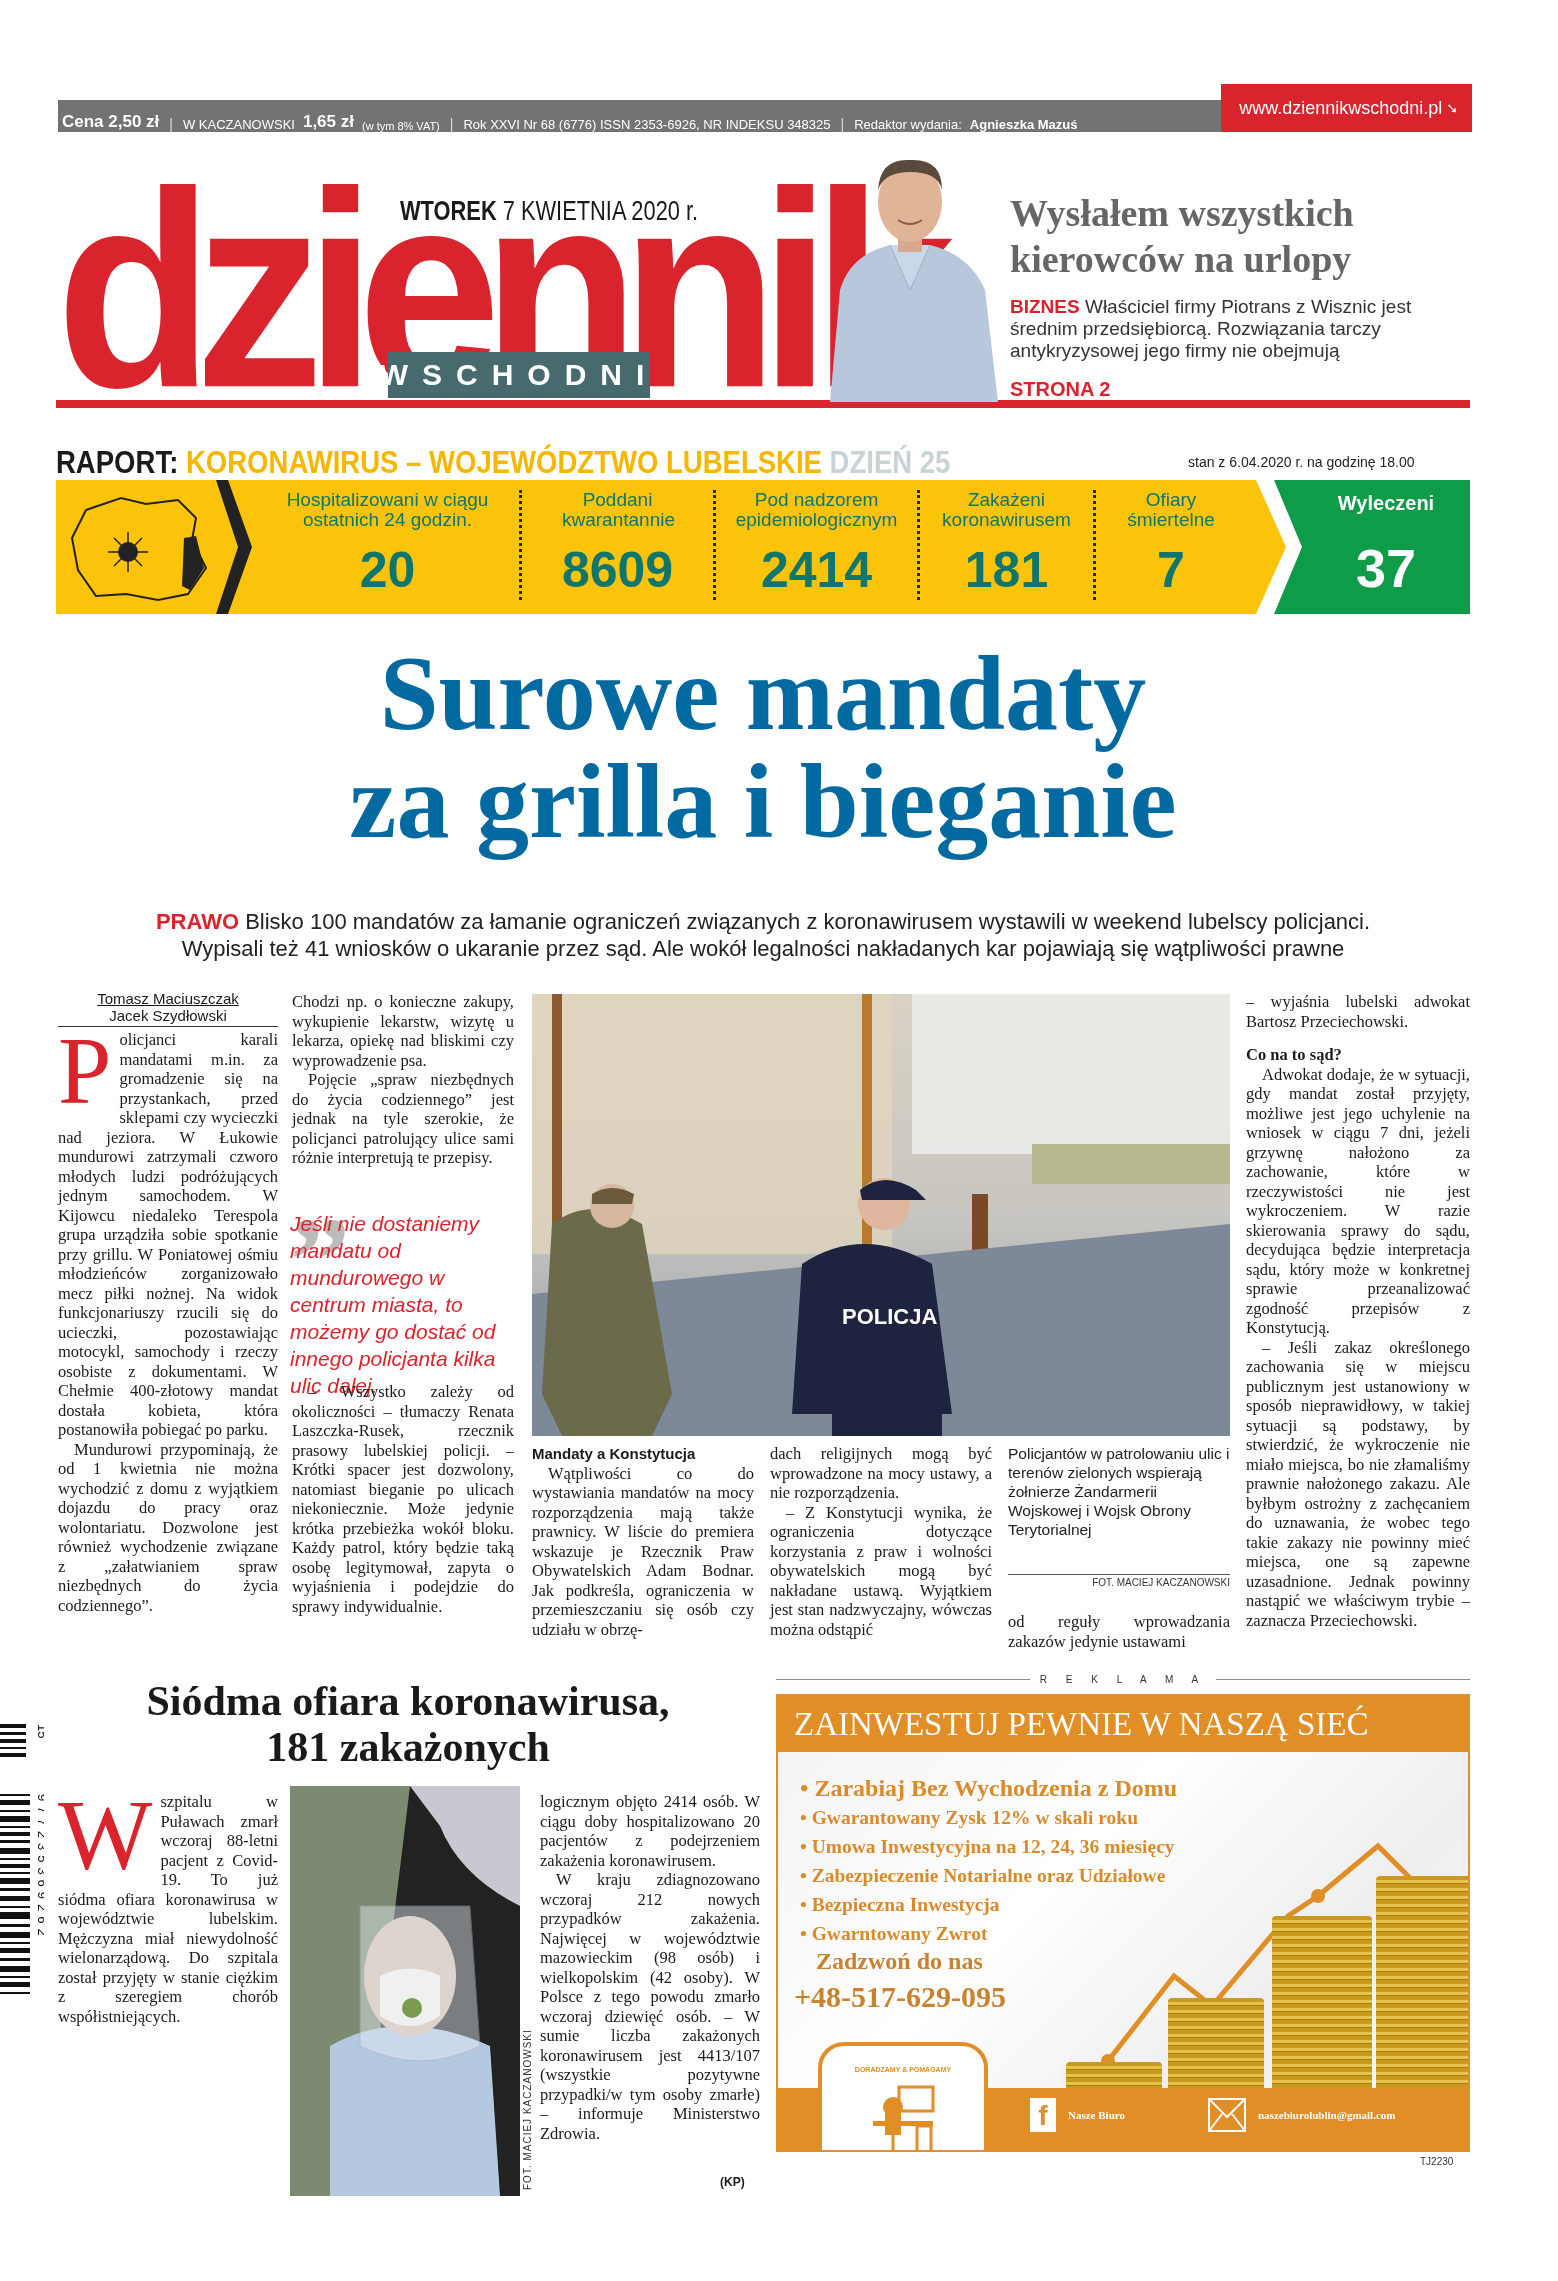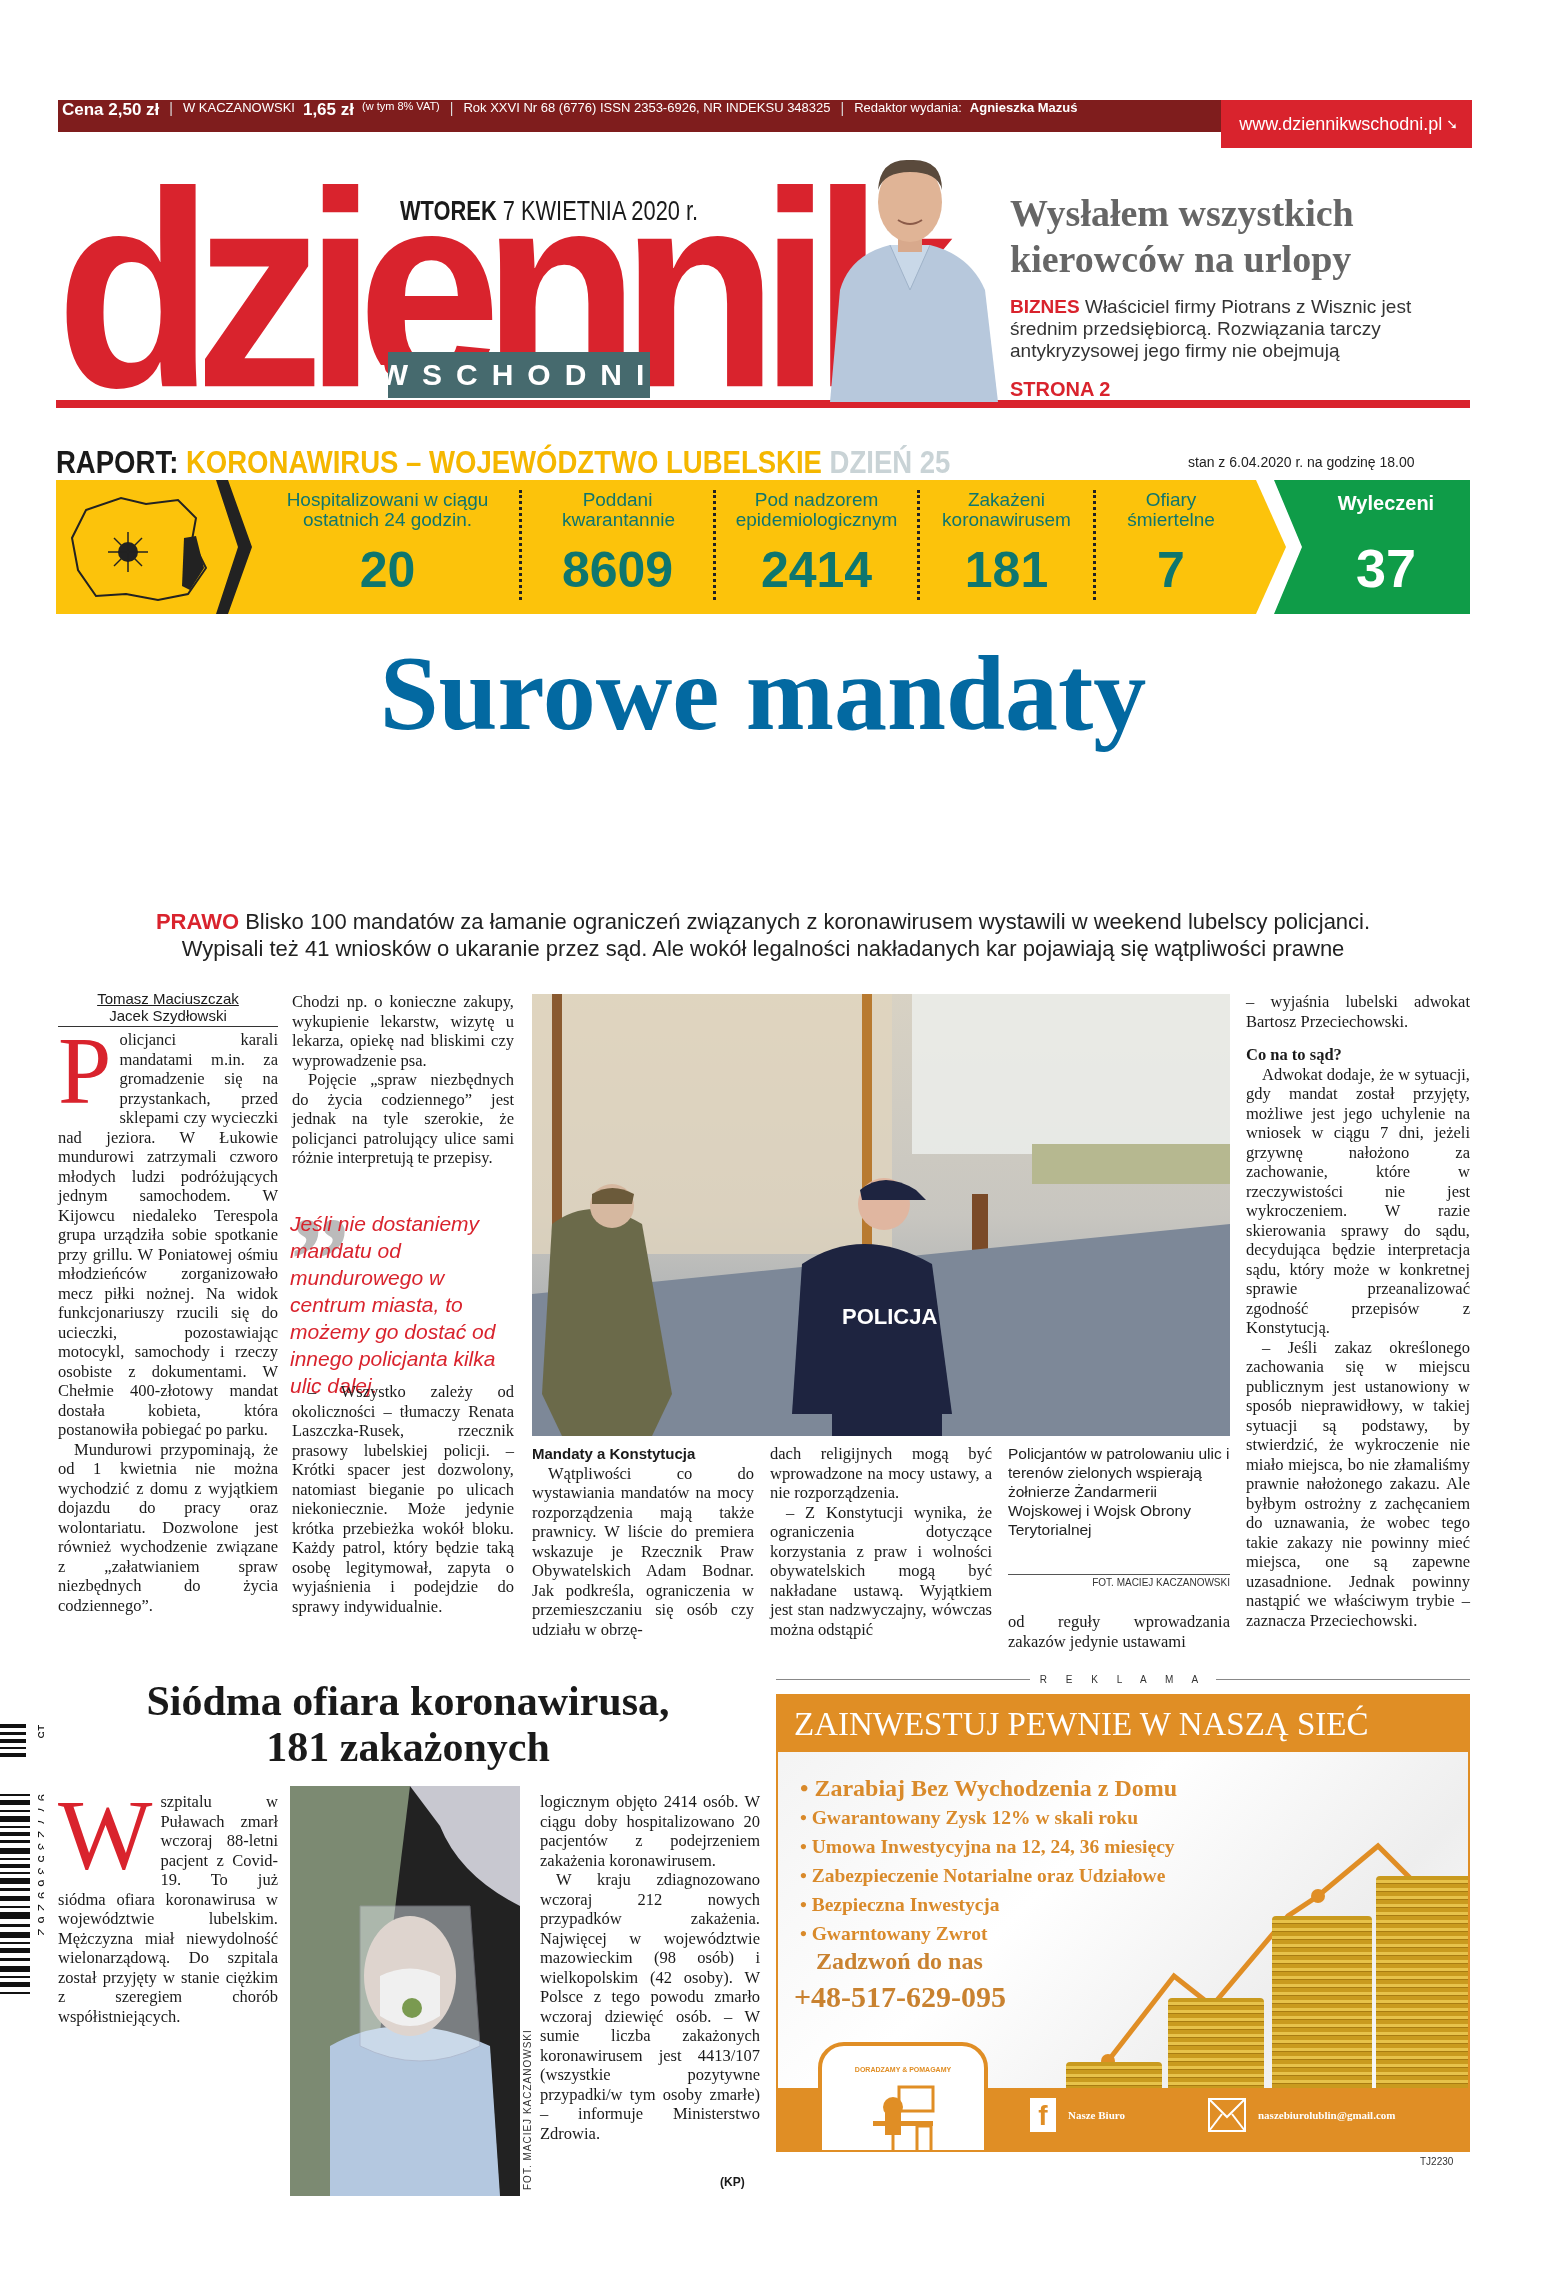--- a/index.html
+++ b/index.html
@@ -1,21 +1,21 @@
 <!DOCTYPE html>
 <html><head>
 <meta charset="utf-8">
 <style>
   *{box-sizing:border-box;margin:0;padding:0}
   html,body{width:1558px;height:2281px;background:#fff;overflow:hidden}
   body{position:relative;font-family:"Liberation Serif",serif;color:#1a1a1a}
   .abs{position:absolute}
 
   
-  #topbar{left:58px;top:100px;width:1414px;height:32px;background:#7f1d1d;display:flex;align-items:flex-start;color:#fff;font-family:"Liberation Sans",sans-serif}
+  #topbar{left:58px;top:100px;width:1414px;height:32px;background:#737373;display:flex;align-items:flex-end;color:#fff;font-family:"Liberation Sans",sans-serif}
   #topbar .seg{font-size:13px;white-space:nowrap;padding:0 4px}
   #topbar .big{font-size:17px;font-weight:bold}
   #topbar .sep{color:#ddd;padding:0 6px;font-size:14px}
   #topbar .url{margin-left:auto;background:#d9232d;height:48px;display:flex;align-items:center;padding:0 14px 0 18px;font-size:18px;font-weight:normal}
 
   
   #logo{left:56px;top:150px;width:740px;height:250px}
   .logo-word{position:absolute;left:0;top:0;font-family:"Liberation Sans",sans-serif;font-weight:bold;color:#d9232d;font-size:300px;letter-spacing:-22px;line-height:1;transform:scaleX(0.86) scaleY(0.93);transform-origin:left top}
   #wschodni{left:388px;top:352px;width:262px;height:46px;background:#466a6e;color:#fff;font-family:"Liberation Sans",sans-serif;font-weight:bold;font-size:30px;letter-spacing:14px;display:flex;align-items:center;justify-content:center}
   #redline{left:56px;top:400px;width:1414px;height:8px;background:#d9232d}
@@ -179,20 +179,21 @@
     <div class="val">7</div>
   </div>
   <div class="stat-green">
     <div class="lab">Wyleczeni</div>
     <div class="val">37</div>
   </div>
 </div>
 
 <div id="headline" class="abs">
   <div>Surowe mandaty</div>
+  <div>za grilla i bieganie</div>
 </div>
 <div id="lead" class="abs">
   <div><span class="tag">PRAWO</span> <span>Blisko 100 mandatów za łamanie ograniczeń związanych z koronawirusem wystawili w weekend lubelscy policjanci.</span></div>
   <div>Wypisali też 41 wniosków o ukaranie przez sąd. Ale wokół legalności nakładanych kar pojawiają się wątpliwości prawne</div>
 </div>
 
 <div id="byline" class="abs">
   <div class="n1">Tomasz Maciuszczak</div>
   <div>Jacek Szydłowski</div>
 </div>

